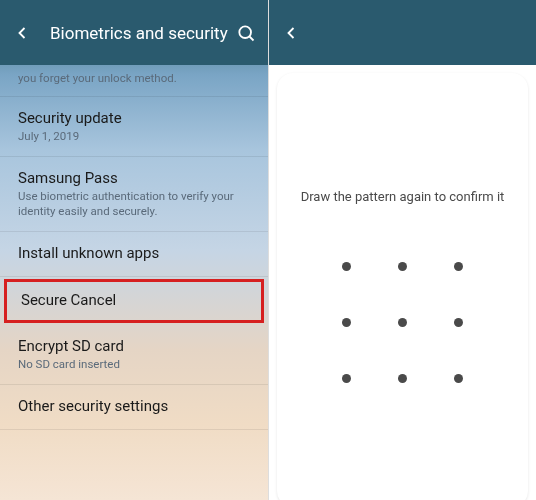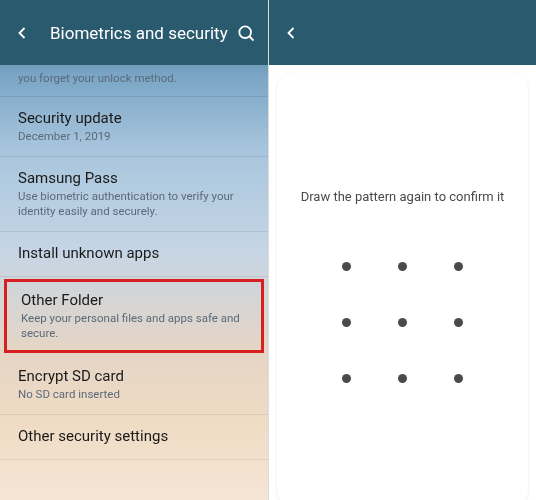--- a/index.html
+++ b/index.html
@@ -140,32 +140,31 @@
           <line x1="21" y1="21" x2="16.2" y2="16.2"></line>
         </svg>
     </span>
   </div>
   <div class="content-left">
     <div class="item-truncated">
       <div class="item-sub-only">you forget your unlock method.</div>
     </div>
     <div class="item">
       <div class="item-title">Security update</div>
-      <div class="item-sub">December 1, 2019</div>
+      <div class="item-sub">July 1, 2019</div>
     </div>
     <div class="item">
       <div class="item-title">Samsung Pass</div>
       <div class="item-sub">Use biometric authentication to verify your identity easily and securely.</div>
     </div>
     <div class="item">
       <div class="item-title">Install unknown apps</div>
     </div>
     <div class="highlight-box">
-      <div class="item-title">Other Folder</div>
-      <div class="item-sub">Keep your personal files and apps safe and secure.</div>
+      <div class="item-title">Secure Cancel</div>
     </div>
     <div class="item">
       <div class="item-title">Encrypt SD card</div>
       <div class="item-sub">No SD card inserted</div>
     </div>
     <div class="item">
       <div class="item-title">Other security settings</div>
 
     </div>
 

